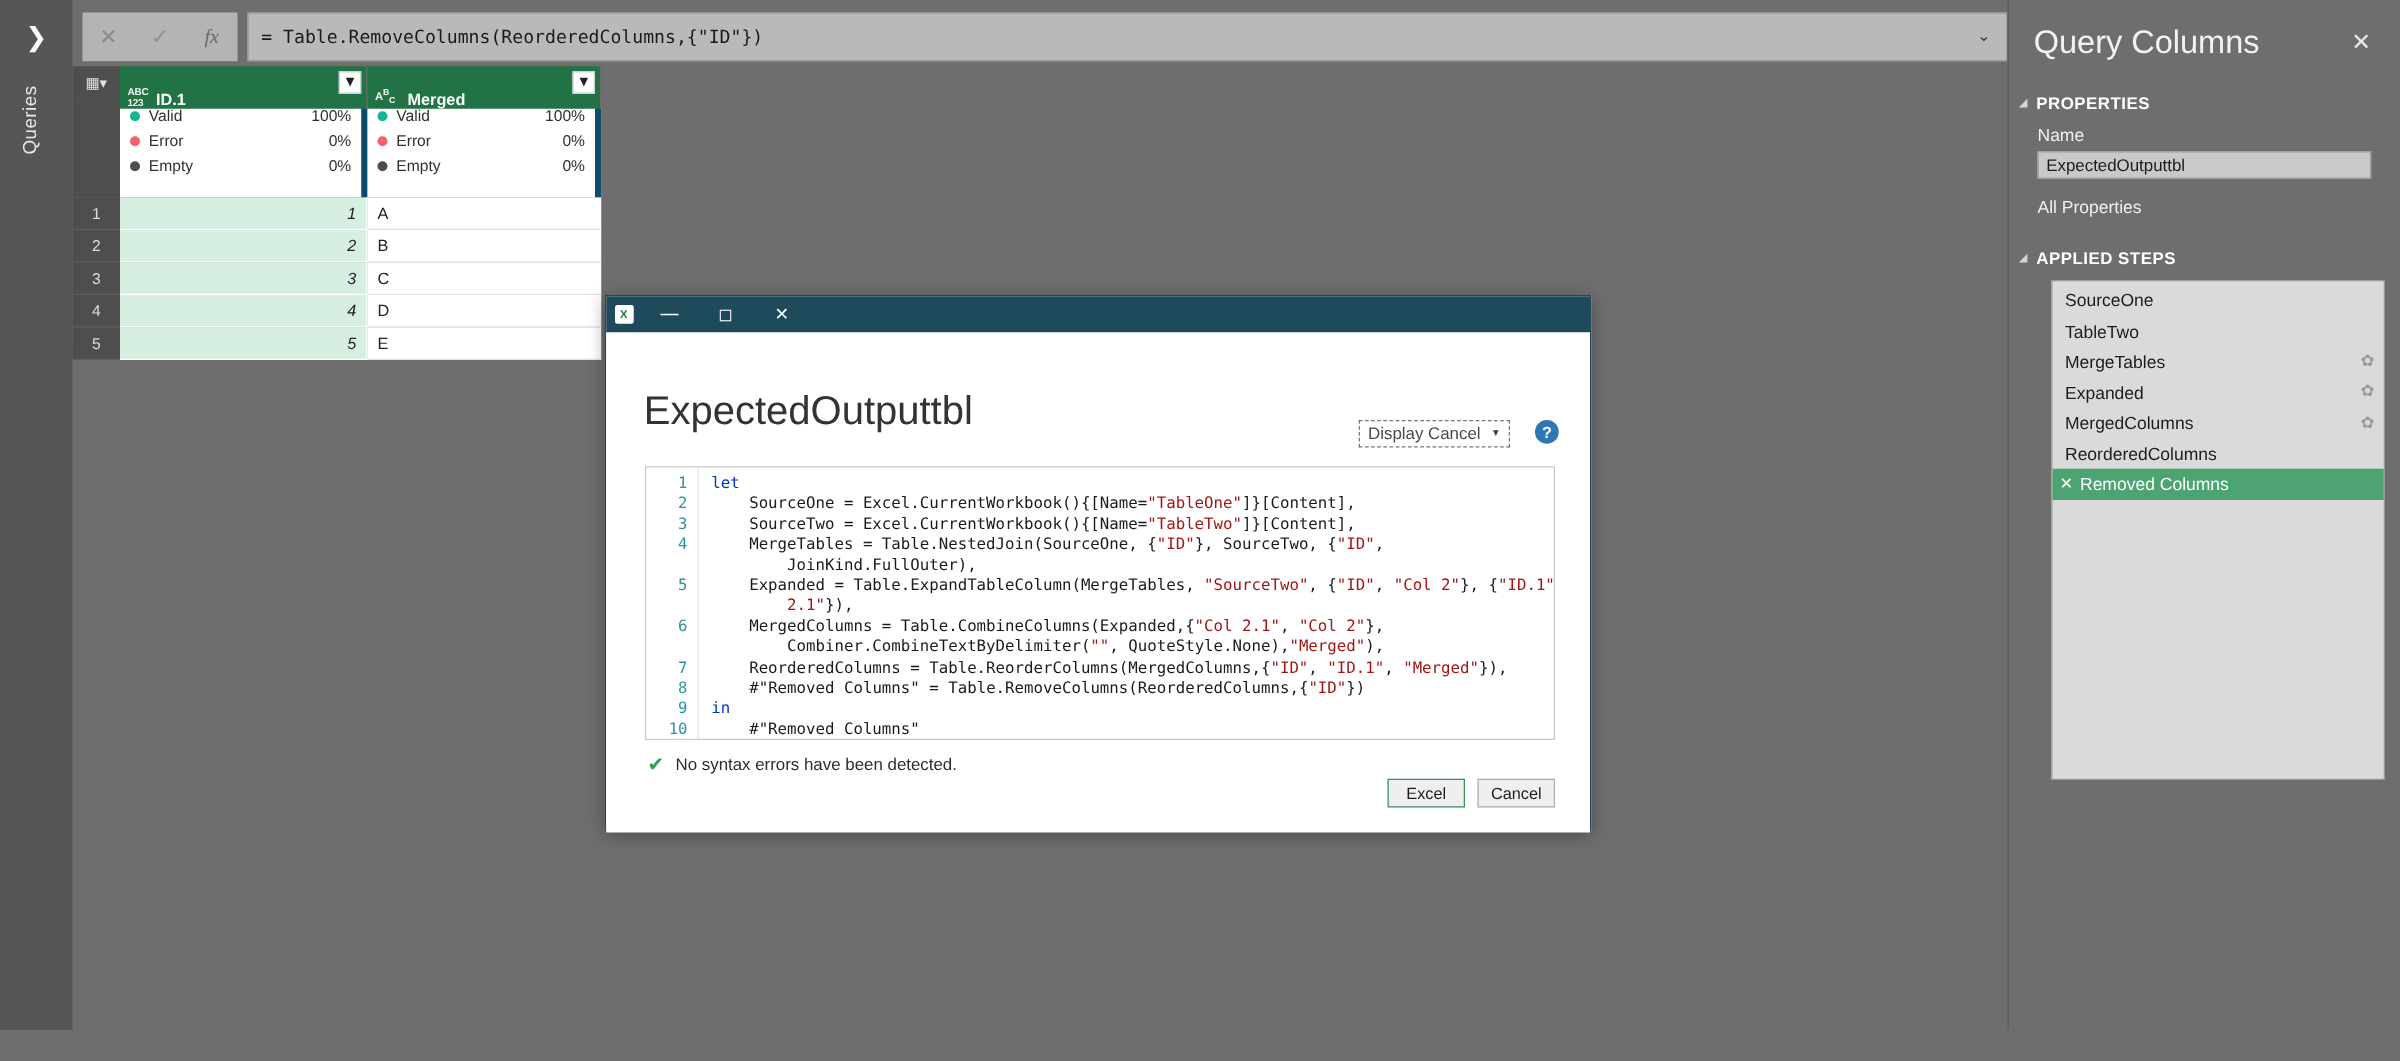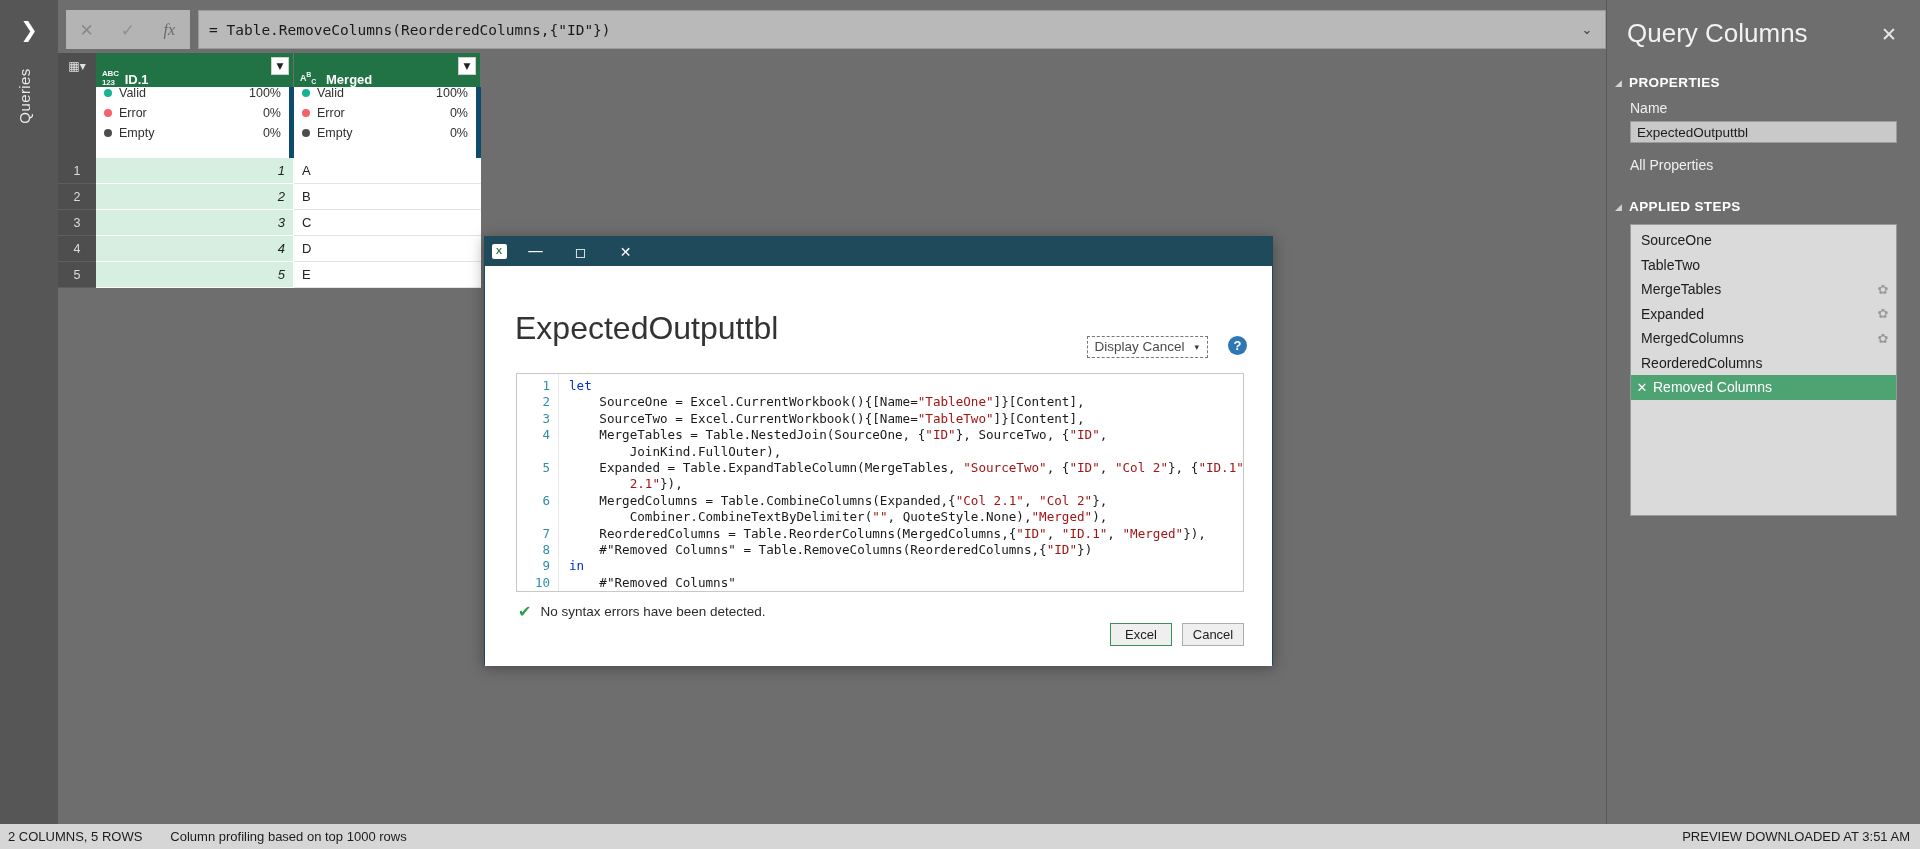--- a/index.html
+++ b/index.html
@@ -158,21 +158,21 @@
     position: absolute; left: 23px; top: 121px; width: 267px; height: 22px;
     background: #c9c9c9; border: 1px solid #9c9c9c;
     font-size: 13.5px; color: #1c1c1c; padding-left: 6px;
     font-family: "Liberation Sans", sans-serif;
   }
   .qs-allprops {
     position: absolute; left: 23px; top: 157px; font-size: 14px; color: #f0f0f0;
     cursor: pointer;
   }
   .qs-steplist {
-    position: absolute; left: 23px; top: 224px; width: 267px; height: 292px;
+    position: absolute; left: 34px; top: 224px; width: 267px; height: 400px;
     background: #dadada; border: 1px solid #9a9a9a;
     padding-top: 3px;
   }
   .step-item {
     display: flex; align-items: center; height: 24.5px;
     padding-left: 10px; font-size: 14px; color: #1c1c1c; cursor: pointer;
   }
   .step-item.selected { background: #4ea373; color: #ffffff; padding-left: 0; }
   .step-x {
     width: 22px; text-align: center; font-size: 13px; color: #ffffff;
@@ -485,19 +485,14 @@
         <span>No syntax errors have been detected.</span>
       </div>
 
       <div class="dlg-actions">
         <button class="btn primary">Excel</button>
         <button class="btn">Cancel</button>
       </div>
     </div>
   </div>
 
-  <div class="statusbar">
-    <span class="sb-left">2 COLUMNS, 5 ROWS</span>
-    <span class="sb-mid">Column profiling based on top 1000 rows</span>
-    <span class="sb-right">PREVIEW DOWNLOADED AT 3:51 AM</span>
-  </div>
 
 </div>
 
 </body></html>

